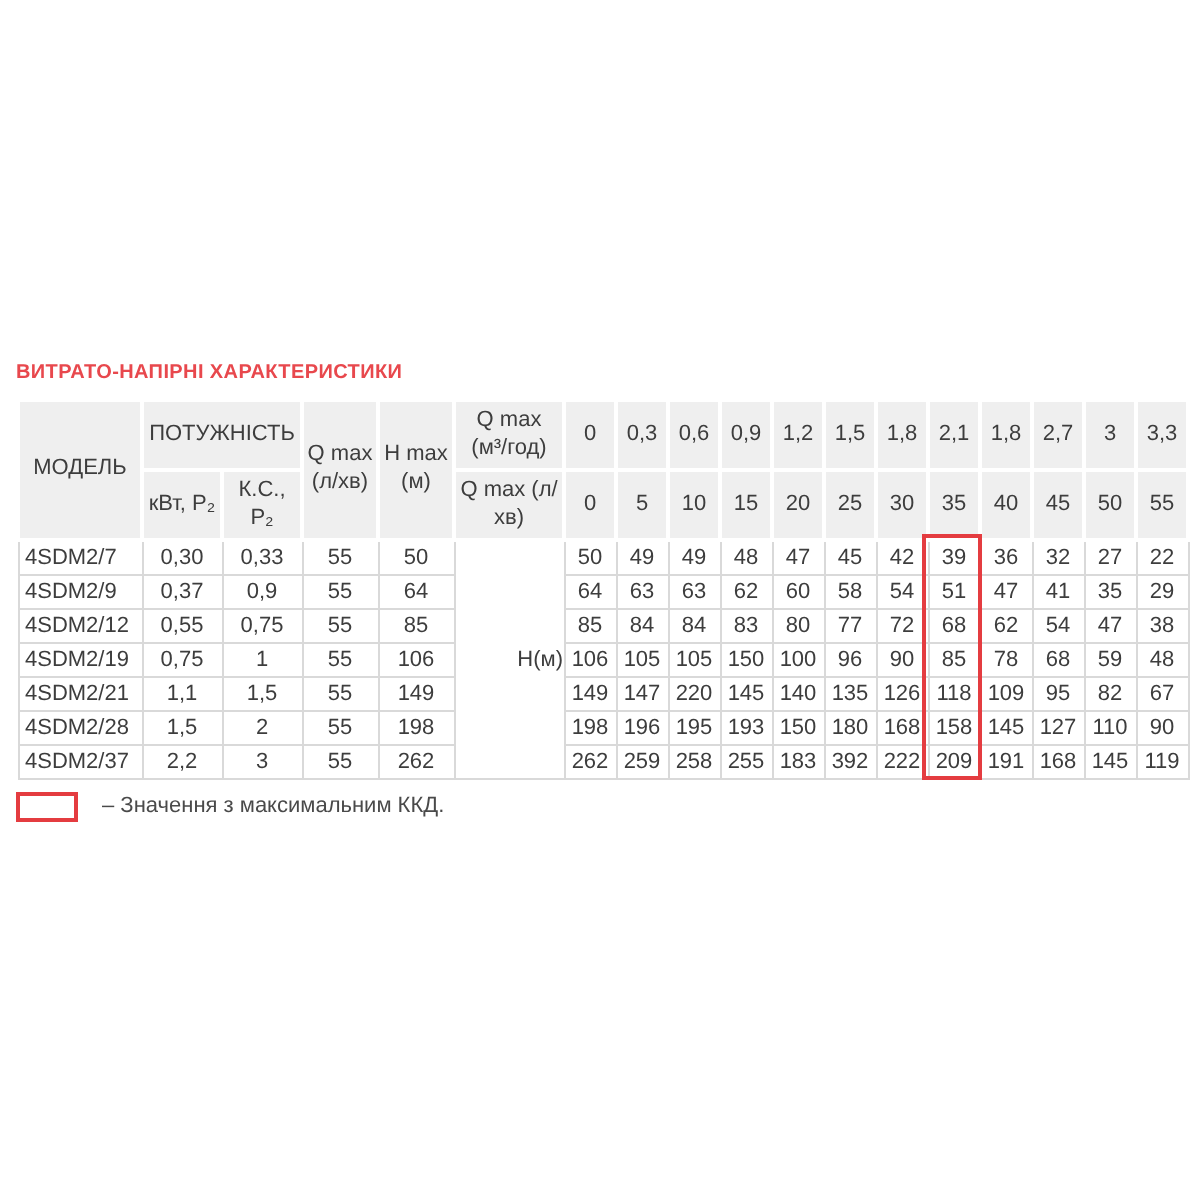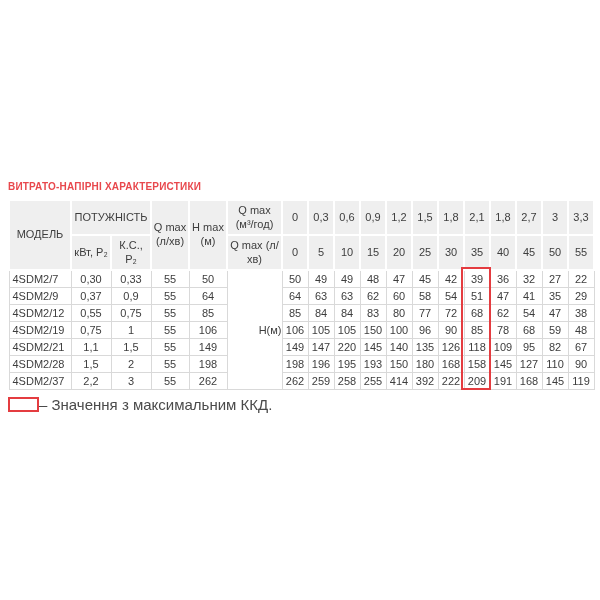--- a/index.html
+++ b/index.html
@@ -59,21 +59,21 @@
     box-sizing: border-box;
     pointer-events: none;
   }
   .legend { margin-top: 6px; display: flex; align-items: center; }
   .legend-swatch {
     display: inline-block;
     width: 27px; height: 11px;
     background: #ffffff;
     border: 2px solid #e43c40;
   }
-  .legend-text { margin-left: 0; font-size: 15px; color: #4a4a4a; }
+  .legend-text { margin-left: 12px; font-size: 11px; color: #4a4a4a; }
 </style>
 </head>
 <body>
 
 <div class="canvas">
   <div class="page">
 
     <h1 class="page-title">ВИТРАТО-НАПІРНІ ХАРАКТЕРИСТИКИ</h1>
 
     <div class="table-wrap">
@@ -255,21 +255,21 @@
             <tr>
               <td class="model-cell">4SDM2/37</td>
               <td>2,2</td>
               <td>3</td>
               <td>55</td>
               <td>262</td>
               <td>262</td>
               <td>259</td>
               <td>258</td>
               <td>255</td>
-              <td>414</td>
+              <td>183</td>
               <td>392</td>
               <td>222</td>
               <td>209</td>
               <td>191</td>
               <td>168</td>
               <td>145</td>
               <td>119</td>
             </tr>
           </tbody>
       </table>

